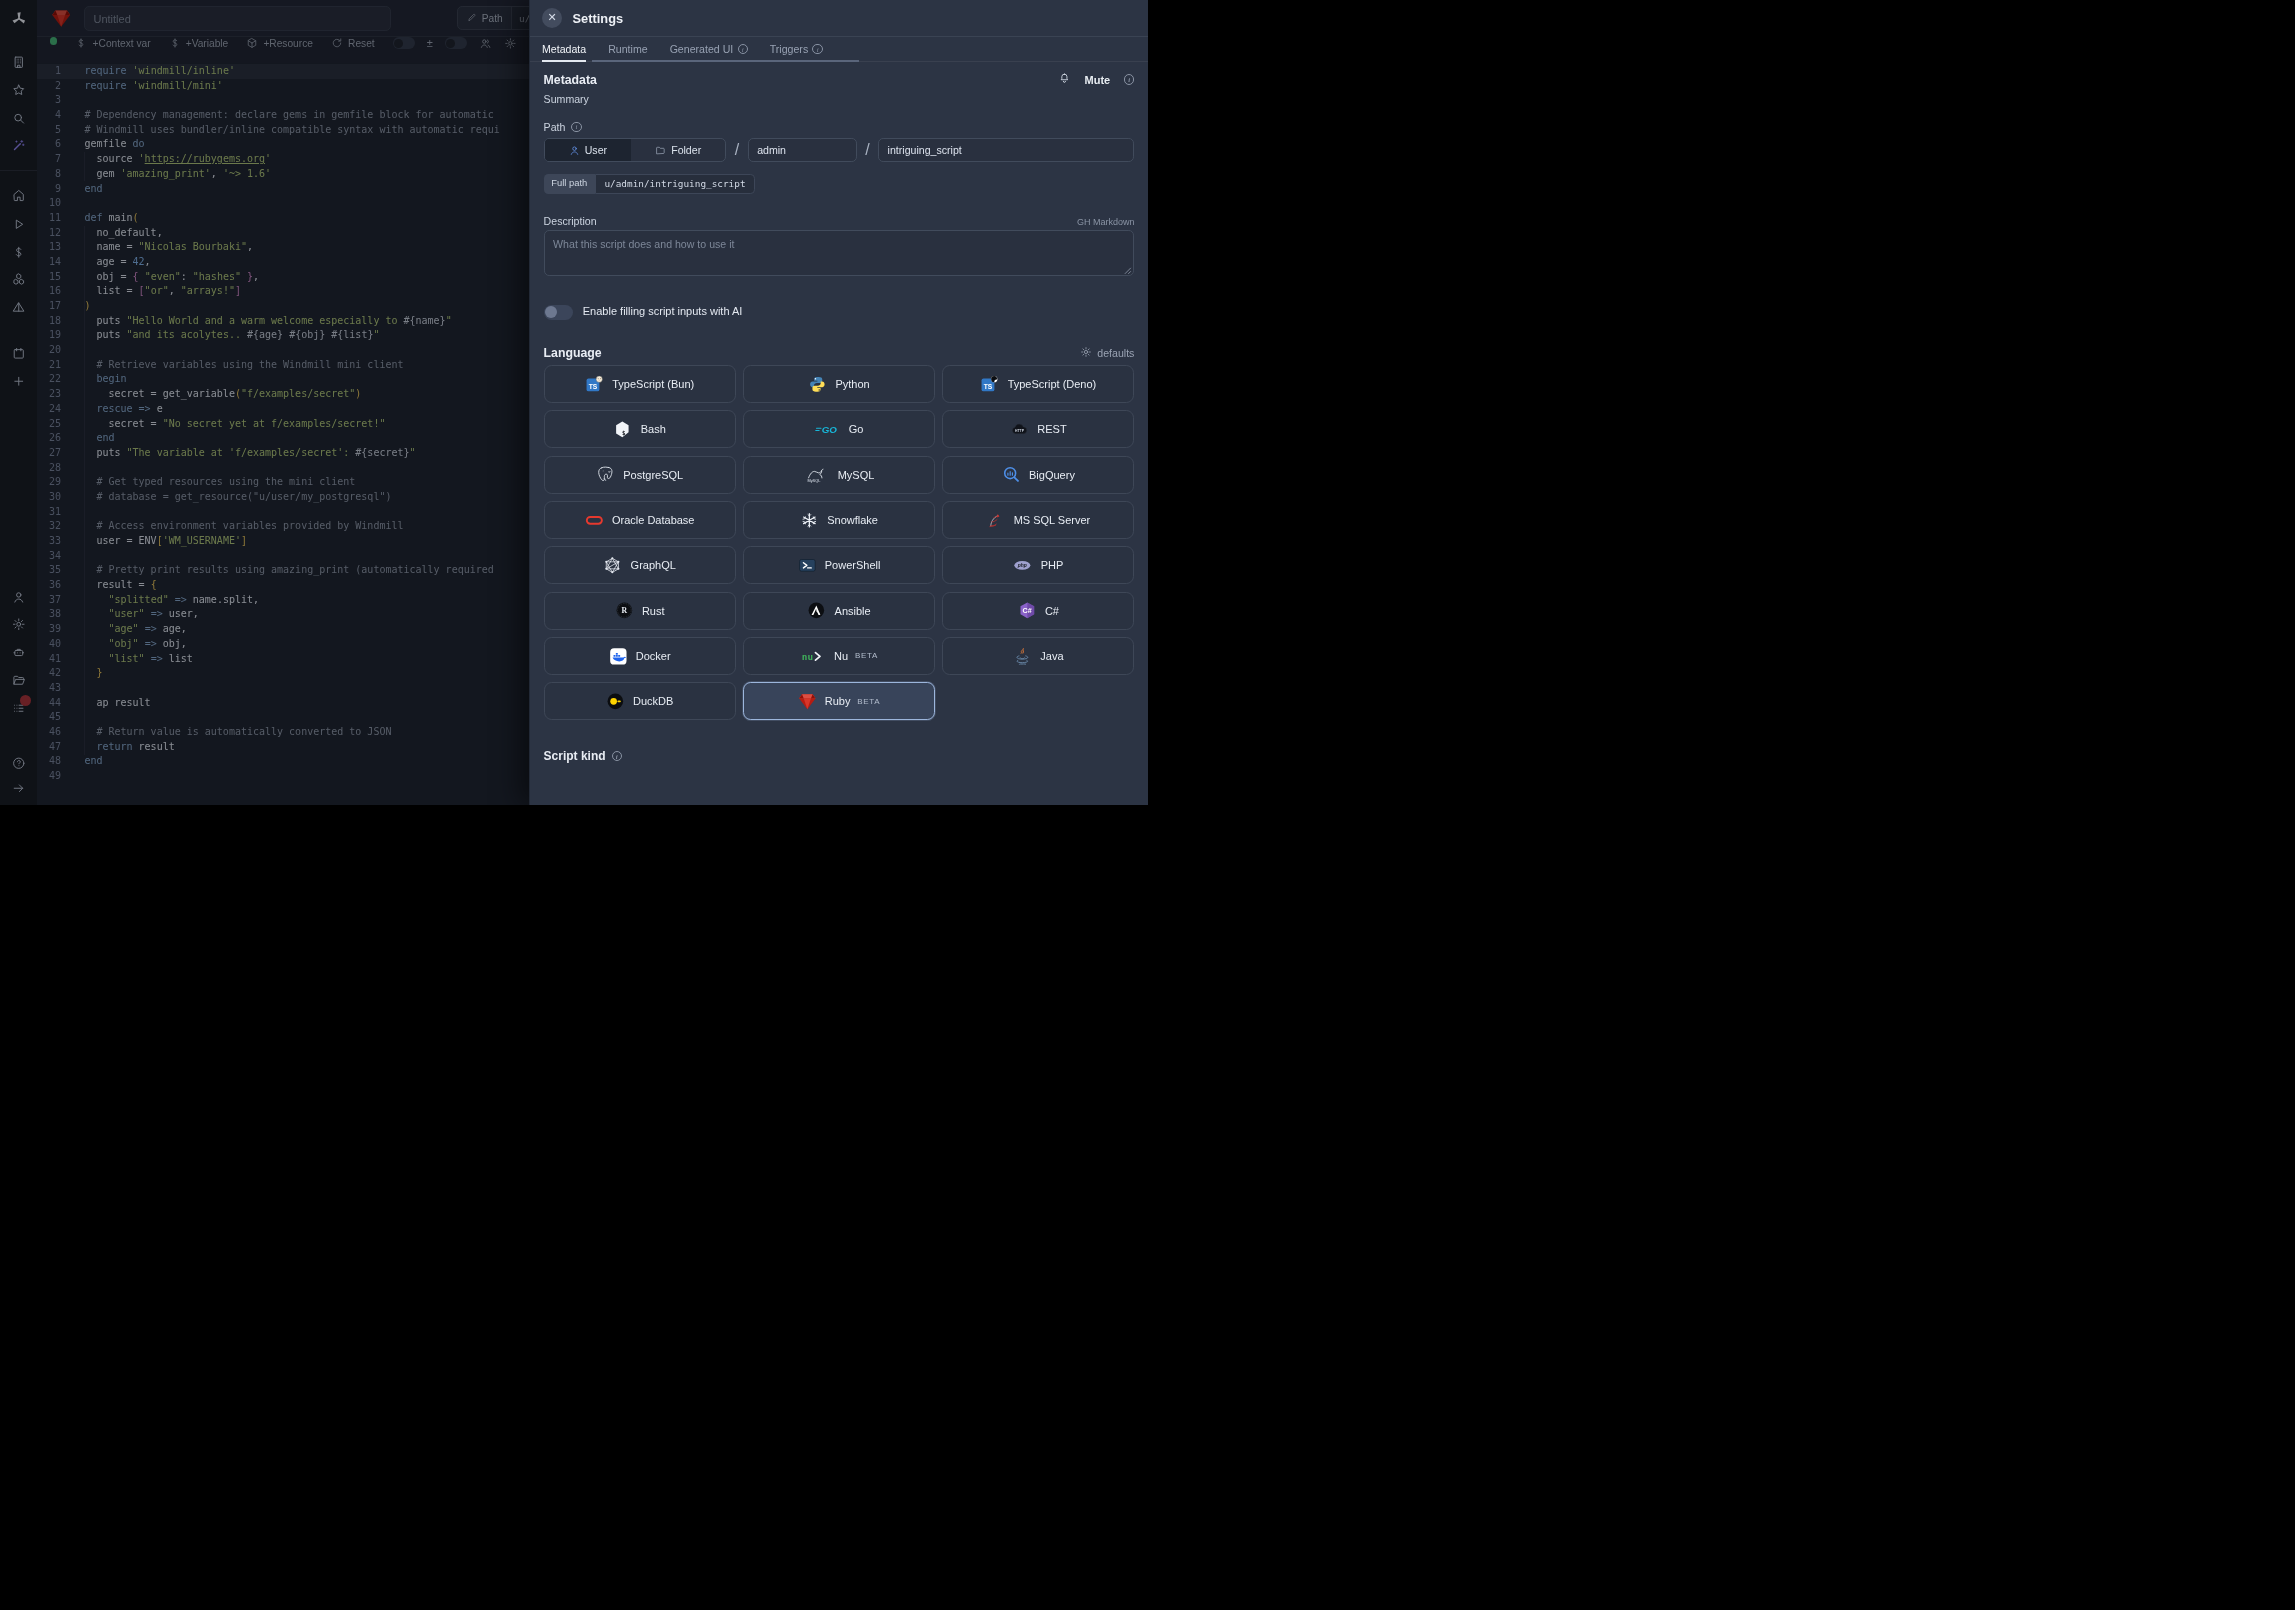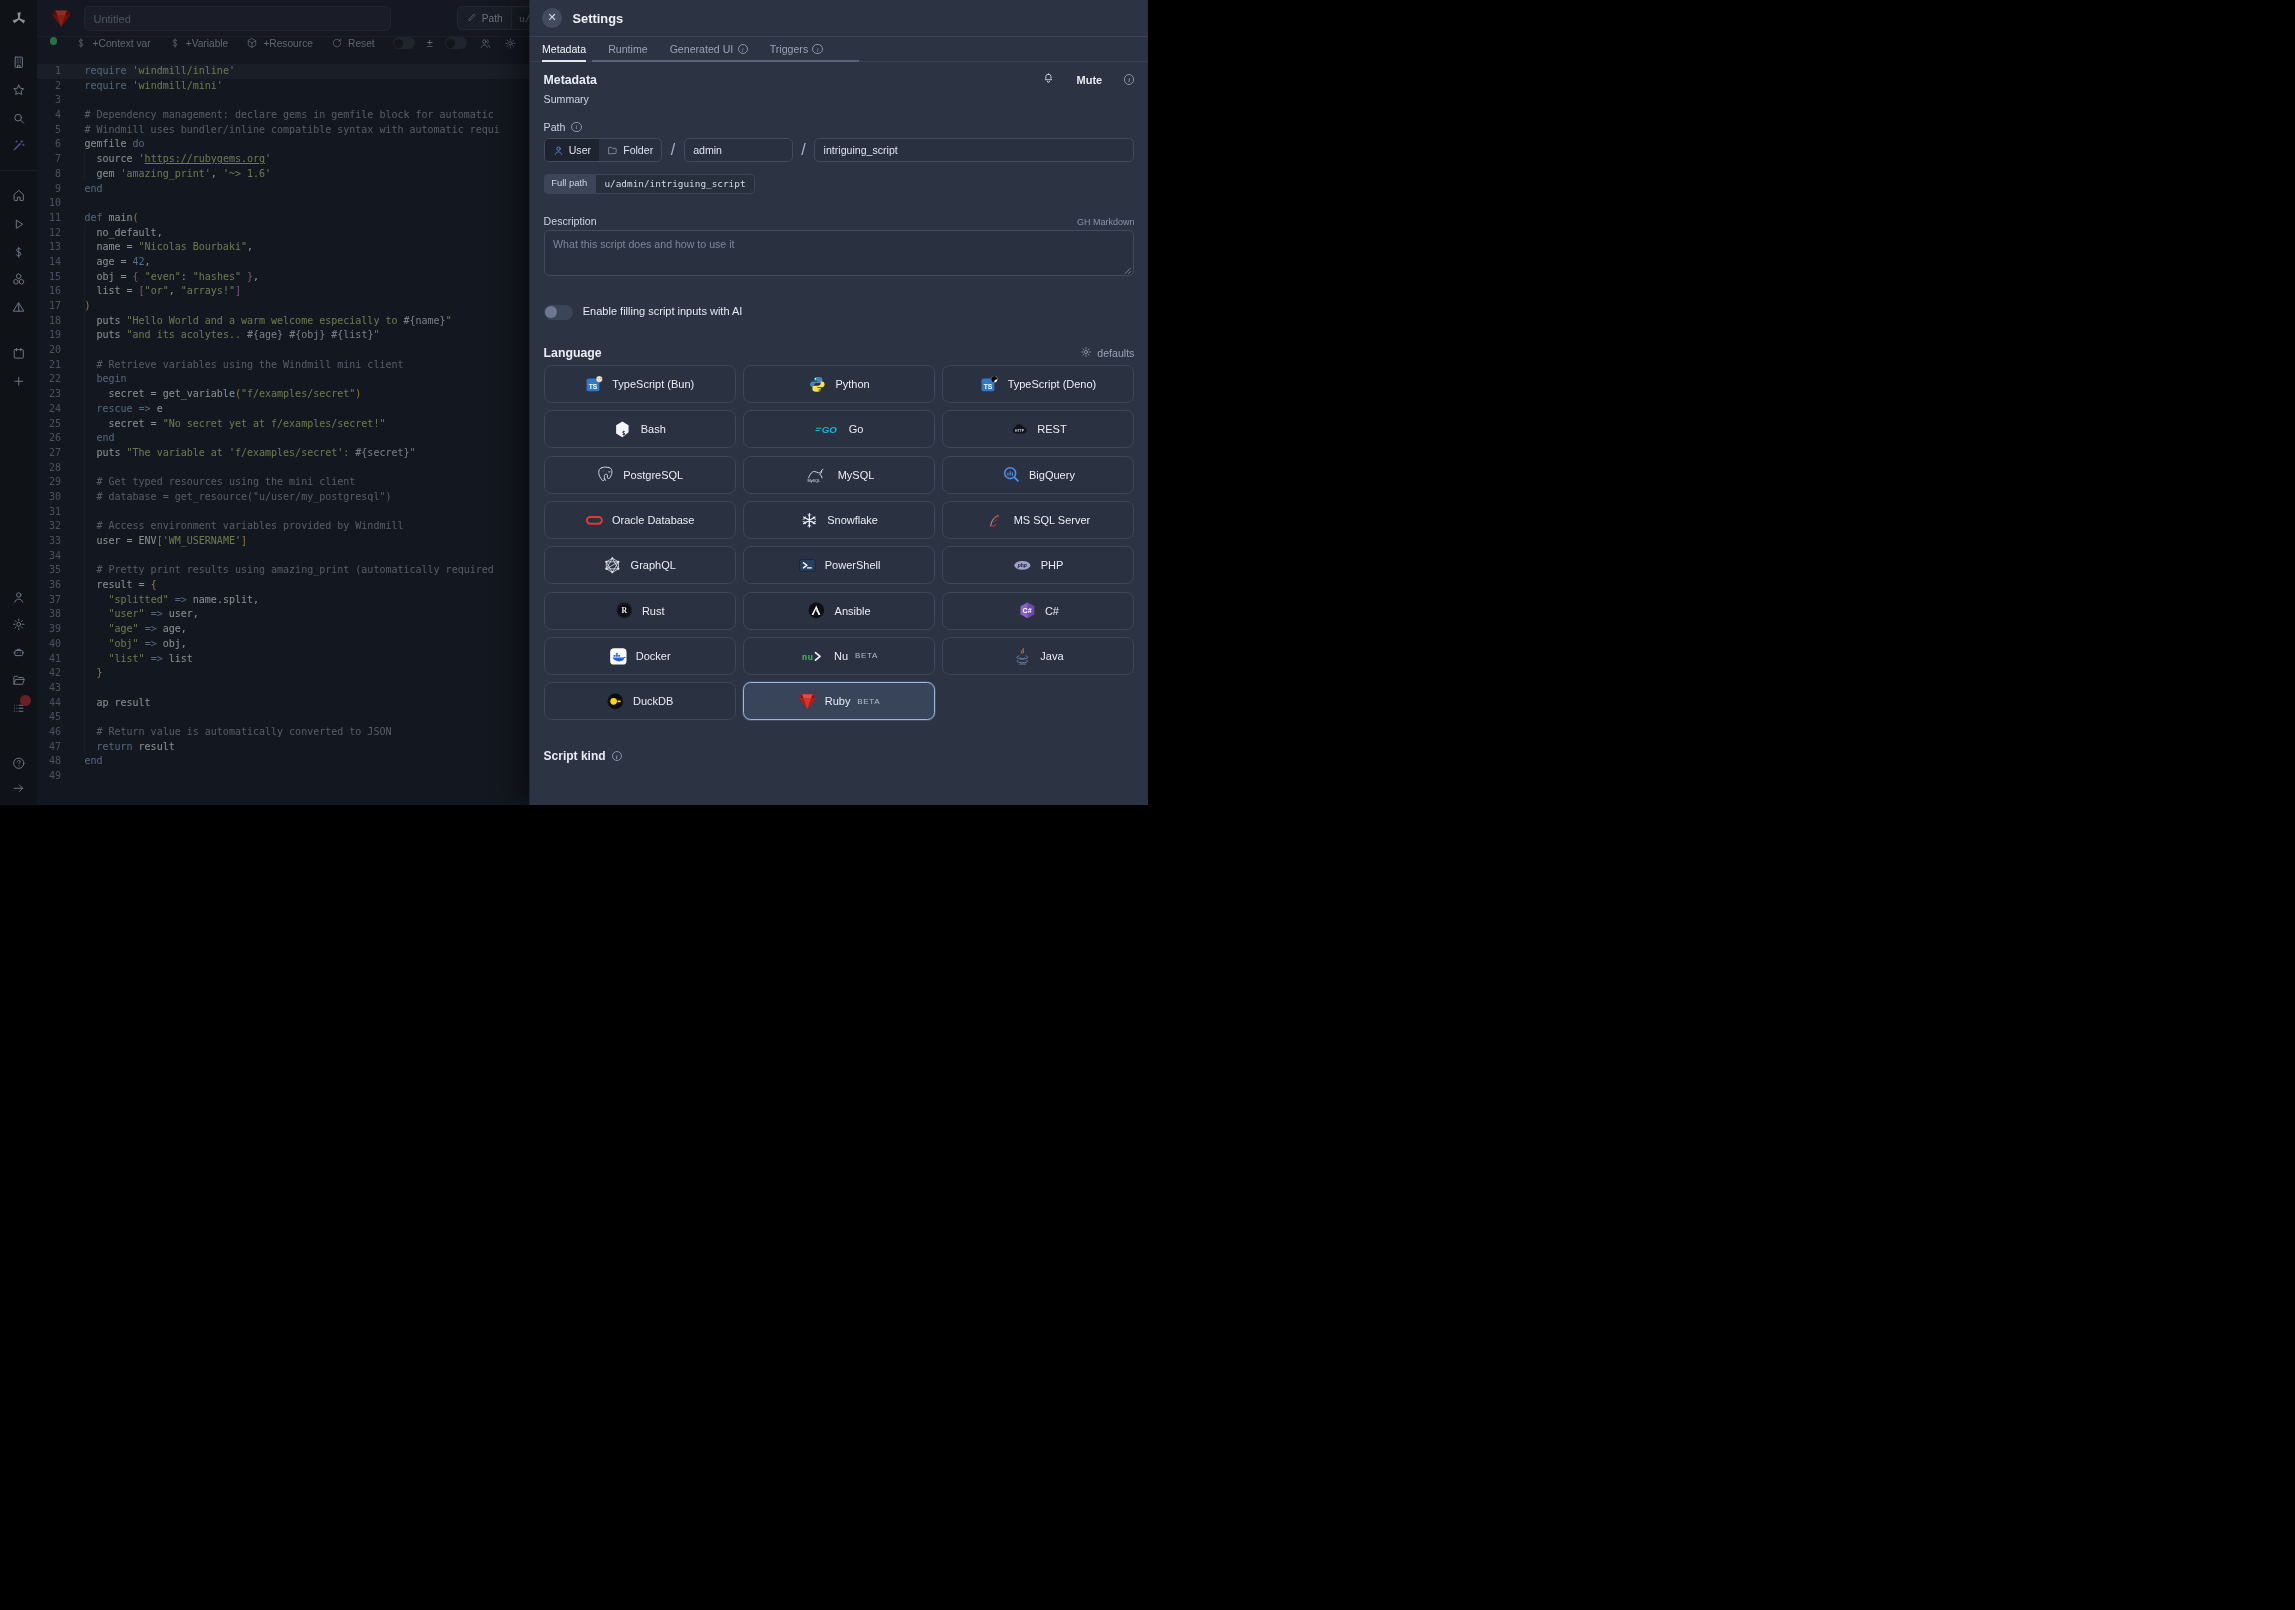--- a/index.html
+++ b/index.html
@@ -59,31 +59,31 @@
   .tabbar { height:25px; border-bottom:0.9px solid #39404f; display:flex; gap:22px; padding:0 12px; position:relative; }
   .tab { font-size:10.6px; color:#98a2b3; display:flex; align-items:center; gap:4.3px; cursor:pointer; position:relative; }
   .tab.active { color:#f2f5f9; }
   .tab.active::after { content:""; position:absolute; left:0; right:0; bottom:-0.9px; height:1.7px; background:#e3e8ef; }
   .tab-grayline { position:absolute; left:62px; width:267px; bottom:-0.9px; height:1.7px; background:#5a657b; }
   .info-i { width:10.2px; height:10.2px; border-radius:50%; border:0.9px solid currentColor; font-size:6.8px; display:inline-flex; align-items:center; justify-content:center; font-style:italic; font-family:"Liberation Serif", serif; flex:none; opacity:.85; }
 
   .dw-body { padding:0 13.6px; }
   .row-between { display:flex; align-items:center; justify-content:space-between; }
   .h2 { font-size:12.3px; font-weight:bold; color:#e9edf4; }
-  .mute { display:flex; align-items:center; gap:22px; color:#e8edf2; font-size:11px; font-weight:600; cursor:pointer; }
+  .mute { display:flex; align-items:center; gap:14px; color:#e8edf2; font-size:11px; font-weight:600; cursor:pointer; }
   .mute svg { width:12.8px; height:12.8px; color:#dbe2ec; }
   .mute .info-i { color:#9aa3b3; }
   .lbl { font-size:10.6px; color:#ccd4e0; display:flex; align-items:center; gap:6px; }
   .lbl .info-i { color:#9aa3b3; }
   .inp { width:100%; height:27px; background:#29303f; border:0.9px solid #414b5c; border-radius:5.1px; color:#dde3ee; font-size:10.6px; padding:0 8.5px; outline:none; }
   .inp::placeholder { color:#7d8798; }
 
   .path-row { display:flex; align-items:center; }
   .seg-group { display:flex; height:24px; border:0.9px solid #414b5c; background:#29303f; border-radius:5.1px; overflow:hidden; flex:none; }
-  .seg { display:flex; align-items:center; gap:5.1px; padding:0 8px; font-size:10.6px; color:#dbe2ec; cursor:pointer; }
+  .seg { display:flex; align-items:center; gap:5.1px; padding:0 24px; font-size:10.6px; color:#dbe2ec; cursor:pointer; }
   .seg svg { width:11px; height:11px; }
   .seg.active { background:#1d2430; }
   .seg.active svg { color:#6c9ef8; }
   .seg:not(.active) svg { color:#9aa4b6; }
   .slash { font-size:16px; color:#a9b2c2; font-weight:300; margin:0 8.5px; }
   .inp.small { height:24px; }
 
   .fullpath { display:inline-flex; margin-top:12px; font-size:9.4px; align-items:stretch; }
   .fp-chip { background:#3d4658; color:#ced6e2; padding:3.4px 7.7px; border-radius:4.3px 0 0 4.3px; }
   .fp-val { border:0.9px solid #3d4658; background:#272e3c; color:#d3dae6; padding:3.4px 8.5px; border-radius:0 4.3px 4.3px 0; font-family:"DejaVu Sans Mono", monospace; }

